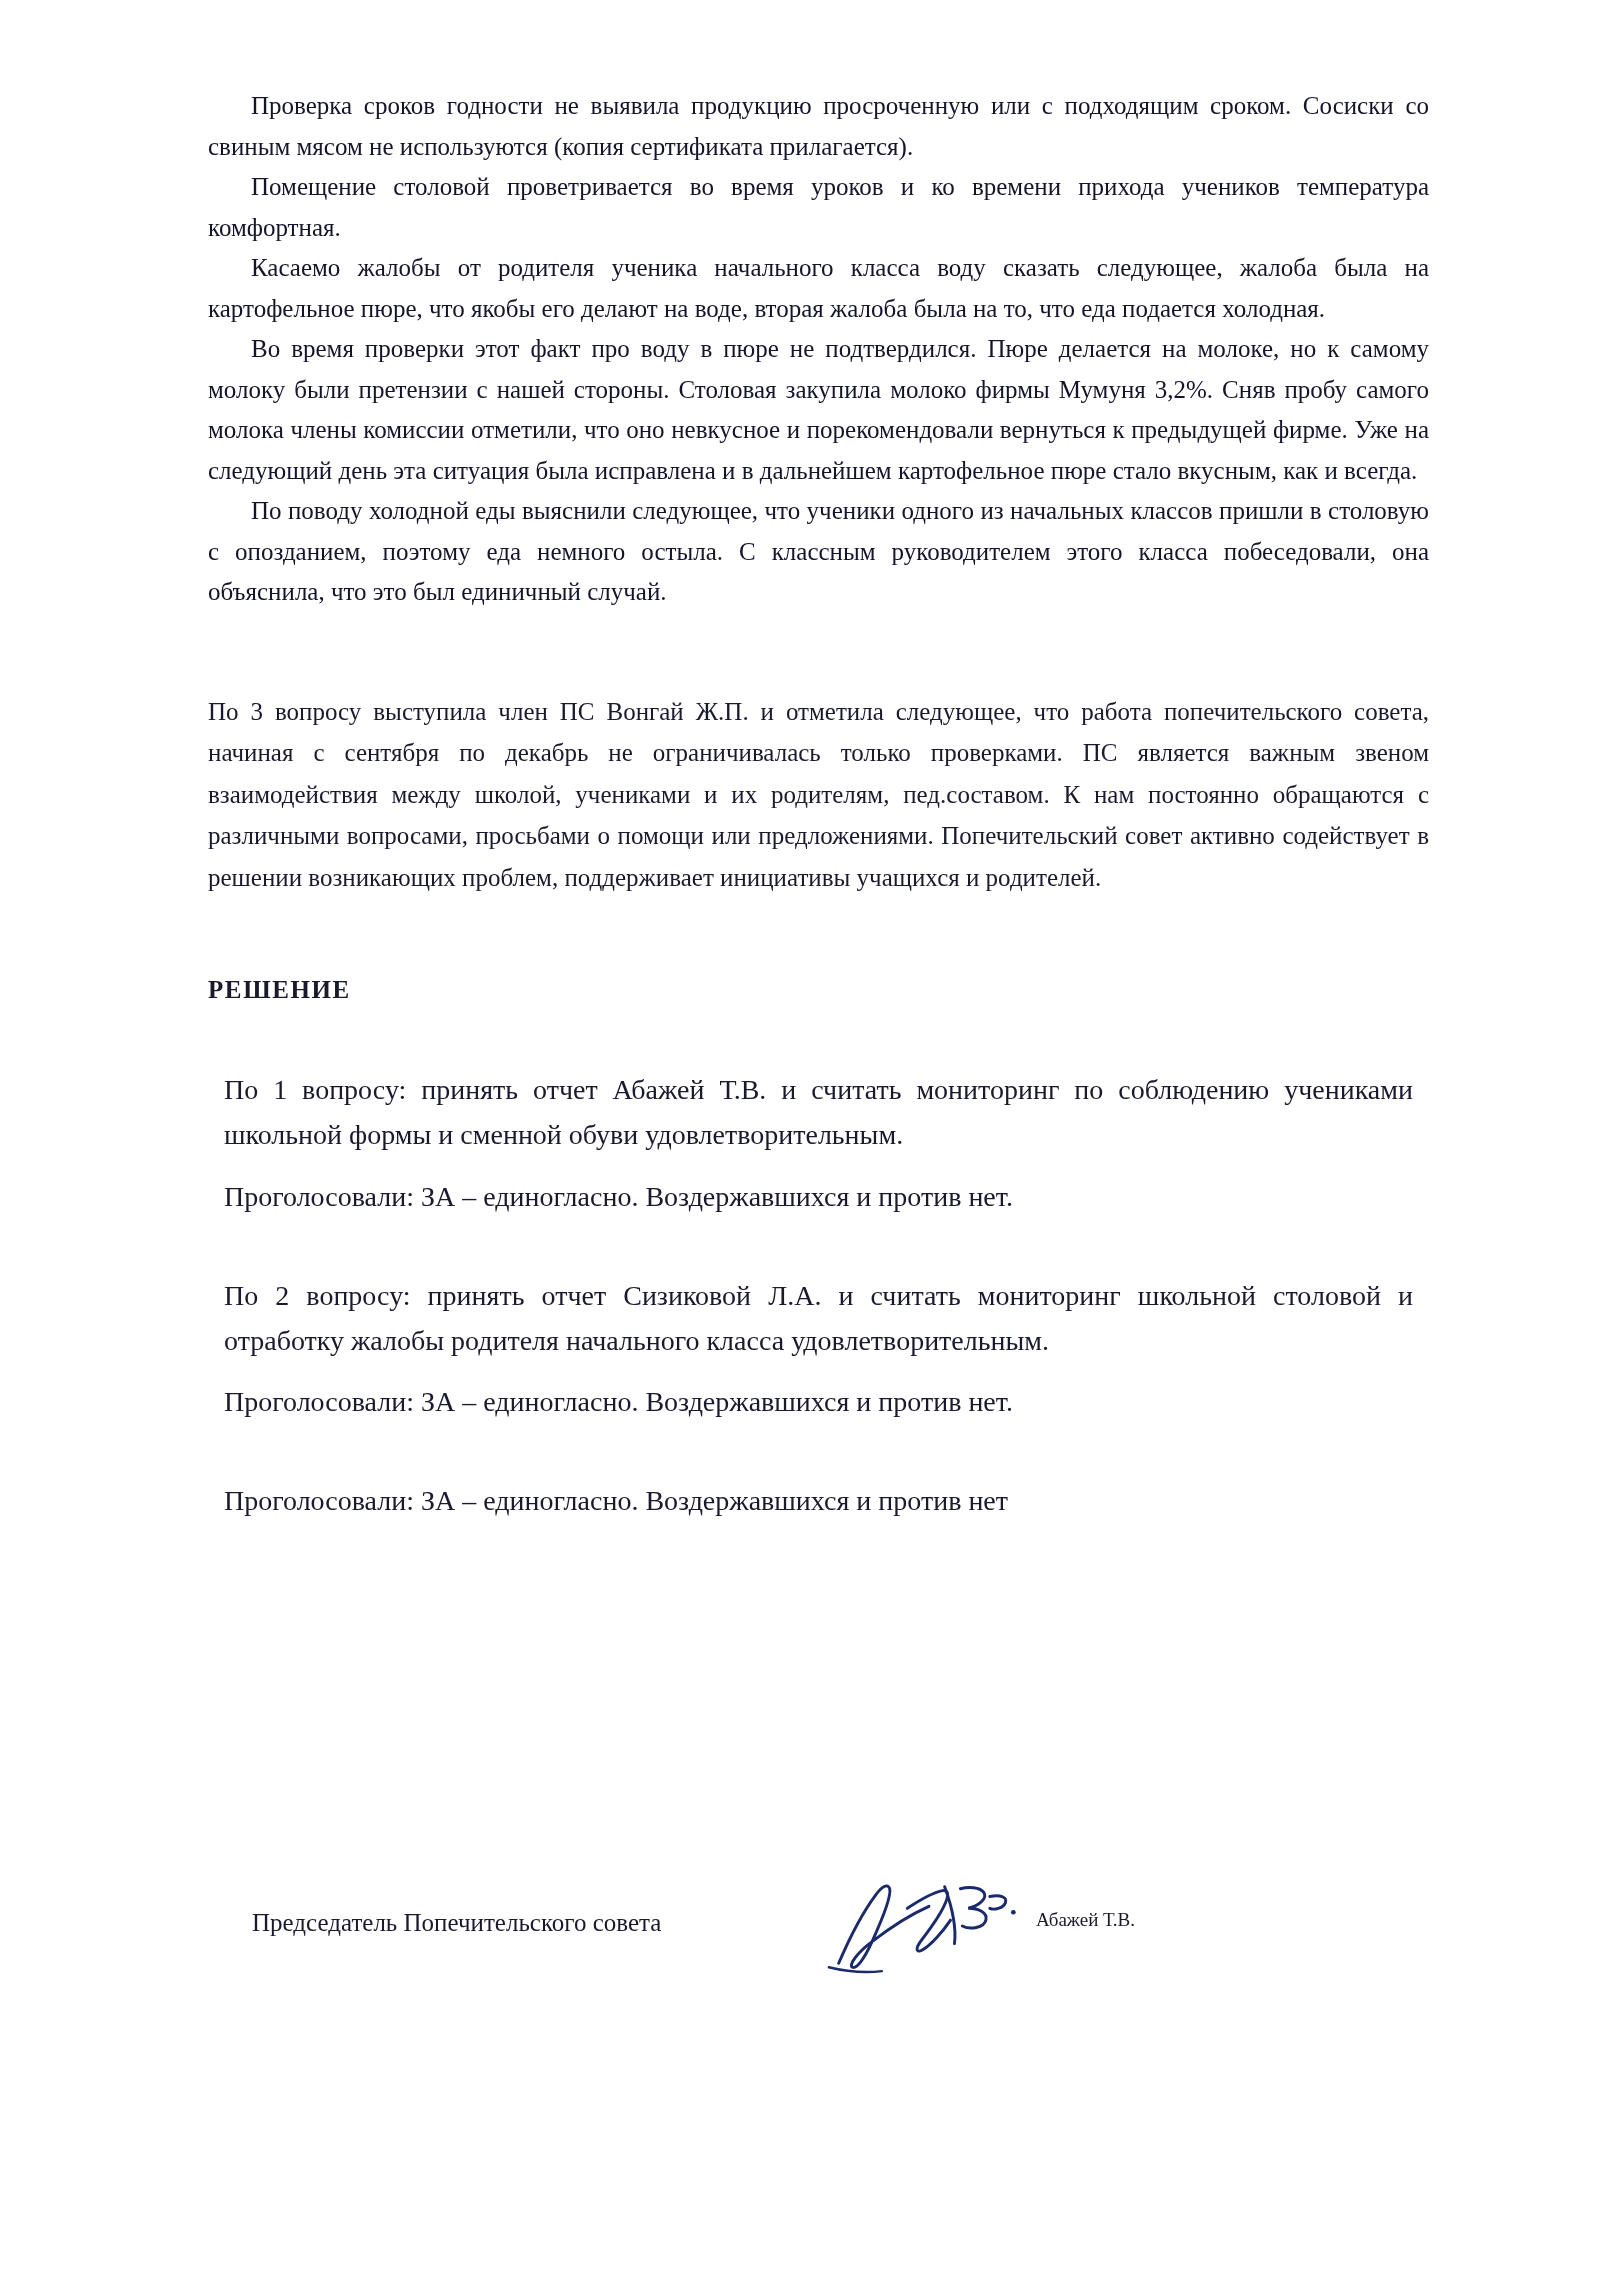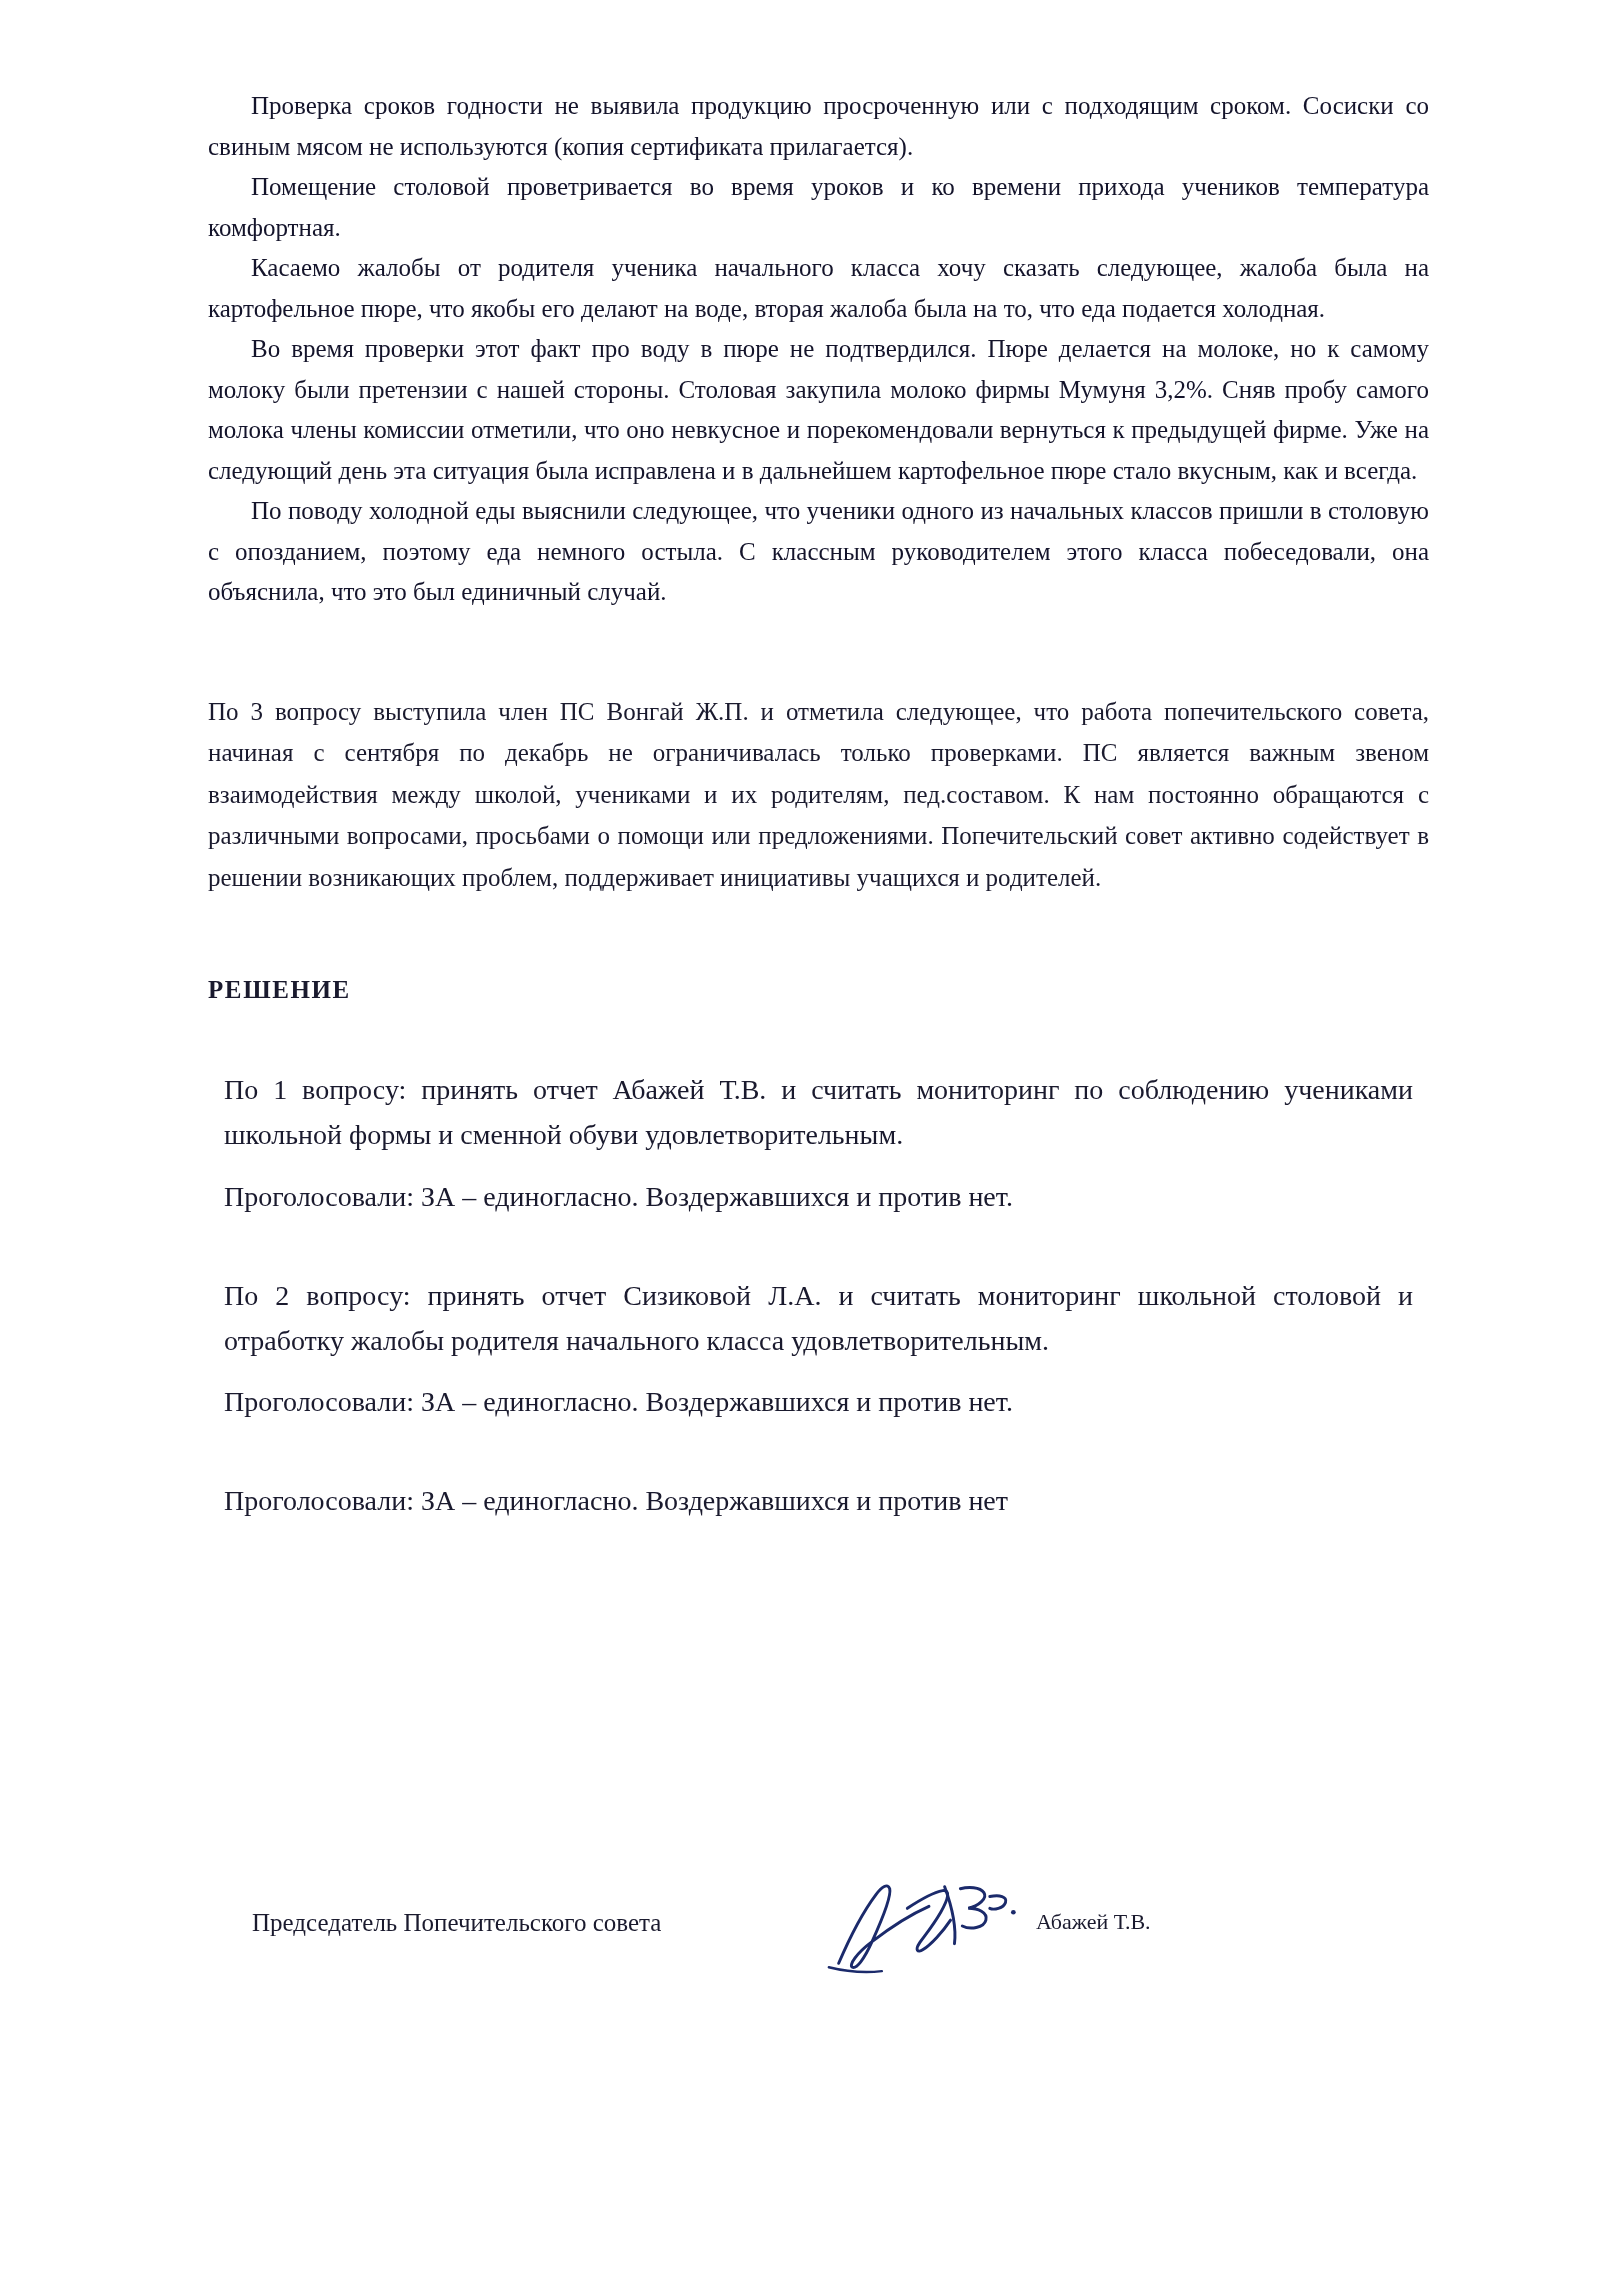--- a/index.html
+++ b/index.html
@@ -79,41 +79,41 @@
     position: absolute;
     left: 44px;
     top: 21.6px;
     font-size: 25px;
     white-space: nowrap;
   }
   .sign-name {
     position: absolute;
     left: 828px;
     top: 21.6px;
-    font-size: 22px;
+    font-size: 19px;
     white-space: nowrap;
   }
   .signature {
     position: absolute;
     left: 613px;
     top: -17.6px;
     width: 211px;
     height: 113px;
   }
   .signature svg { display: block; }
 </style>
 </head>
 <body>
 
 <div class="page">
   <div class="content">
 
     <p class="para">Проверка сроков годности не выявила продукцию просроченную или с подходящим сроком. Сосиски со свиным мясом не используются (копия сертификата прилагается).</p>
     <p class="para">Помещение столовой проветривается во время уроков и ко времени прихода учеников температура комфортная.</p>
-    <p class="para">Касаемо жалобы от родителя ученика начального класса хочу сказать следующее, жалоба была на картофельное пюре, что якобы его делают на воде, вторая жалоба была на то, что еда подается холодная.</p>
+    <p class="para">Касаемо жалобы от родителя ученика начального класса воду сказать следующее, жалоба была на картофельное пюре, что якобы его делают на воде, вторая жалоба была на то, что еда подается холодная.</p>
     <p class="para">Во время проверки этот факт про воду в пюре не подтвердился. Пюре делается на молоке, но к самому молоку были претензии с нашей стороны. Столовая закупила молоко фирмы Мумуня 3,2%. Сняв пробу самого молока члены комиссии отметили, что оно невкусное и порекомендовали вернуться к предыдущей фирме. Уже на следующий день эта ситуация была исправлена и в дальнейшем картофельное пюре стало вкусным, как и всегда.</p>
     <p class="para">По поводу холодной еды выяснили следующее, что ученики одного из начальных классов пришли в столовую с опозданием, поэтому еда немного остыла. С классным руководителем этого класса побеседовали, она объяснила, что это был единичный случай.</p>
 
     <div class="gap-xl"></div>
 
     <p class="q3"><b>По 3 вопросу</b><span> выступила член ПС Вонгай Ж.П. и отметила следующее, что работа попечительского совета, начиная с сентября по декабрь не ограничивалась только проверками. ПС является важным звеном взаимодействия между школой, учениками и их родителям, пед.составом.  К нам постоянно обращаются с различными вопросами, просьбами о помощи или предложениями. Попечительский совет активно содействует в решении возникающих проблем, поддерживает инициативы учащихся и родителей.</span></p>
 
     <div class="gap-xl"></div>
 
     <p class="decision-title">РЕШЕНИЕ</p>

